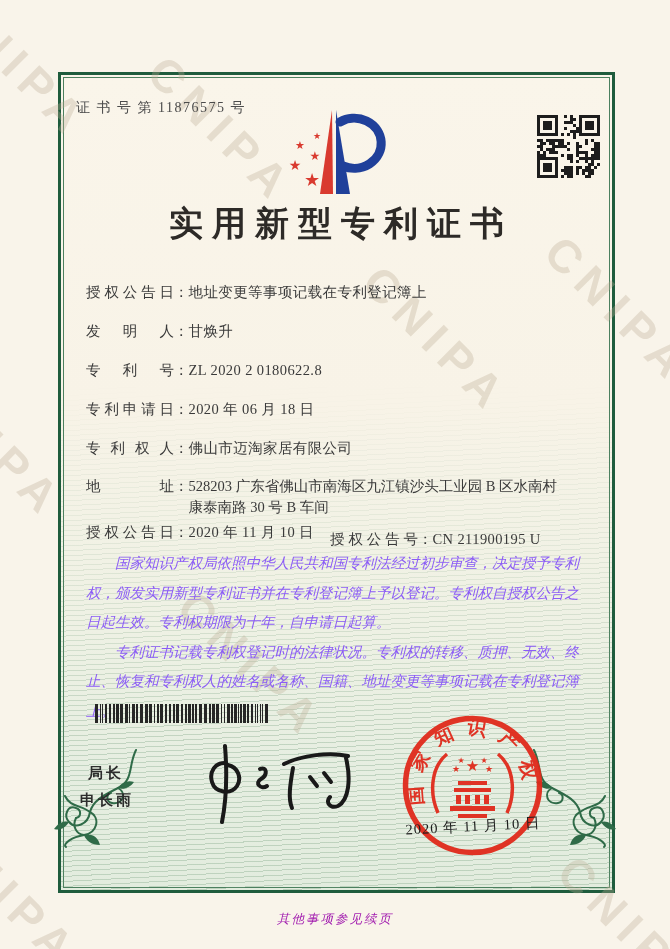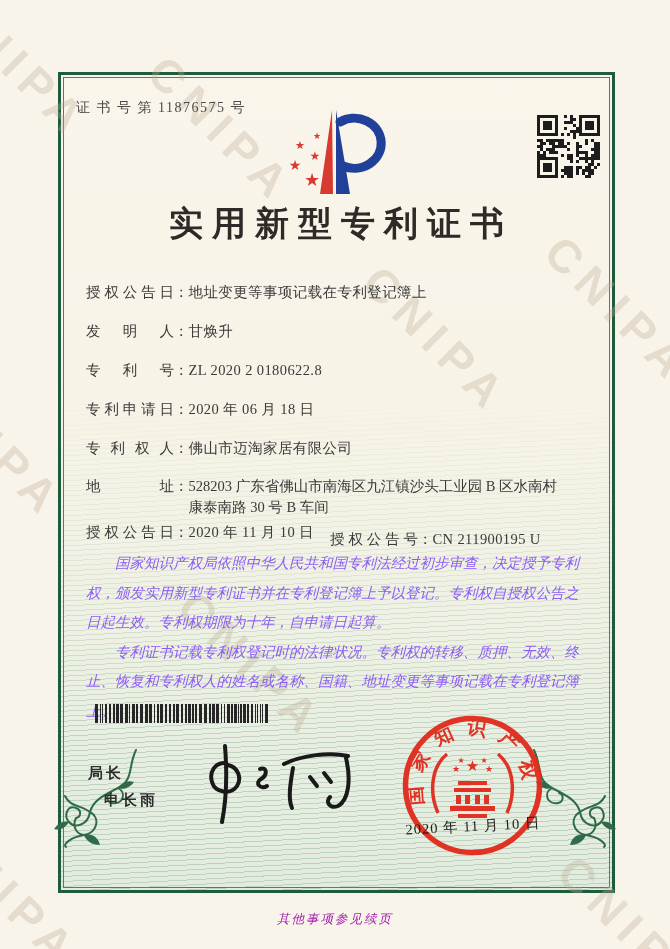--- a/index.html
+++ b/index.html
@@ -36,21 +36,21 @@
   .pair2{position:absolute;left:244px;top:0;margin-top:7px;}
   
   .paras{position:absolute;left:86px;top:549px;width:502px;font-size:14.5px;line-height:29.5px;
          color:#8b5cf6;font-style:italic;}
   .paras p{margin:0;text-indent:2em;}
   
   .barcode{position:absolute;left:95px;top:704px;width:178px;height:19px;}
   
   .sig-title{position:absolute;left:88px;top:764px;font-family:"Liberation Sans",sans-serif;
              font-weight:600;font-size:15px;letter-spacing:3px;color:#2d2d2d;}
-  .sig-name{position:absolute;left:104px;top:791px;font-family:"Liberation Sans",sans-serif;
+  .sig-name{position:absolute;left:80px;top:791px;font-family:"Liberation Sans",sans-serif;
             font-weight:600;font-size:15px;letter-spacing:3px;color:#2d2d2d;}
   .sig-script{position:absolute;left:196px;top:741px;}
   
   .seal{position:absolute;left:398px;top:711px;width:149px;height:149px;opacity:.95;}
   .seal-date{position:absolute;left:394px;top:817px;width:158px;text-align:center;font-size:14.5px;
              color:#1c1c1c;letter-spacing:1px;transform:rotate(-3deg);z-index:6;}
   
   .page-num{position:absolute;left:0;right:0;top:860px;text-align:center;font-size:12.5px;
             letter-spacing:1px;color:#4a4a4a;}
   .cont-note{position:absolute;left:0;right:0;top:911px;text-align:center;font-size:12.5px;

